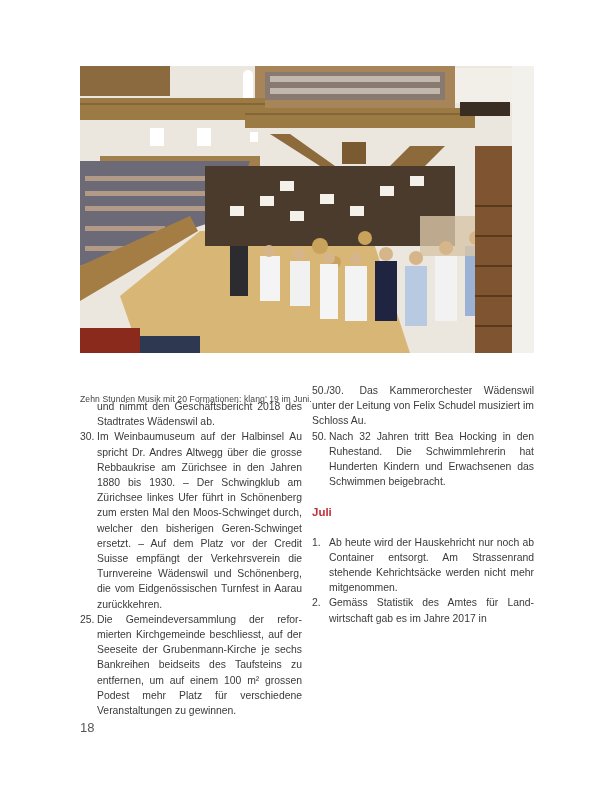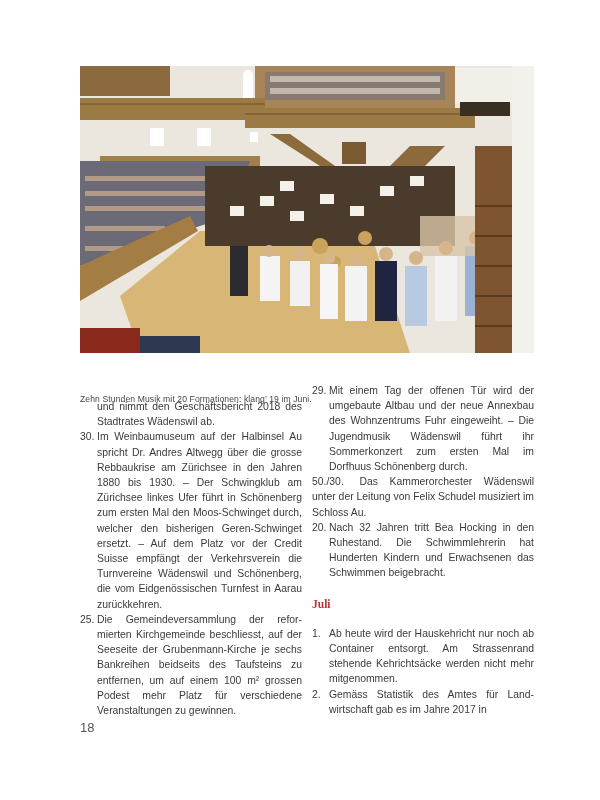--- a/index.html
+++ b/index.html
@@ -13,21 +13,21 @@
   .caption { position: absolute; left: 80px; top: 360px; font-size: 8.6px; color: #444; letter-spacing: 0.1px; margin-top: 34px; }
 
   .col { position: absolute; top: 383px; width: 222px; font-size: 10.4px; line-height: 15.2px; color: #3a3a3a; }
   .col.left { left: 80px; }
   .col.right { left: 312px; }
 
   .para { position: relative; padding-left: 17px; text-align: justify; hyphens: manual; }
   .para .num { position: absolute; left: 0; top: 0; }
   .cont { padding-left: 17px; text-align: justify; margin-top: 16px; }
 
-  .month { color: #c0303a; font-weight: bold; font-size: 11.5px; margin: 16px 0 14px 0; font-family: Liberation Serif, serif; }
+  .month { color: #c0303a; font-weight: bold; font-size: 11.5px; margin: 16px 0 14px 0; }
 
   .folio { position: absolute; left: 80px; top: 720px; font-size: 13px; color: #555; }
 </style>
 </head>
 <body>
 
 <div class="photo">
   <svg viewBox="0 0 454 287" preserveAspectRatio="none">
 
     <rect x="0" y="0" width="454" height="287" fill="#ece7de"></rect>
@@ -140,30 +140,26 @@
     <span class="num">30.</span>
     <span>Im Weinbaumuseum auf der Halbinsel Au spricht Dr. Andres Altwegg über die grosse Rebbaukrise am Zürichsee in den Jahren 1880 bis 1930. – Der Schwingklub am Zürichsee linkes Ufer führt in Schö­nenberg zum ersten Mal den Moos-Schwinget durch, welcher den bisheri­gen Geren-Schwinget ersetzt. – Auf dem Platz vor der Credit Suisse empfängt der Verkehrsverein die Turnvereine Wädenswil und Schönenberg, die vom Eidgenössischen Turnfest in Aarau zu­rückkehren.</span>
   </div>
   <div class="para">
     <span class="num">25.</span>
     <span>Die Gemeindeversammlung der refor­mierten Kirchgemeinde beschliesst, auf der Seeseite der Grubenmann-Kirche je sechs Bankreihen beidseits des Taufsteins zu entfernen, um auf einem 100 m² gros­sen Podest mehr Platz für verschiedene Veranstaltungen zu gewinnen.</span>
   </div>
 </div>
 
 <div class="col right">
-  <div class="para">
-    <span class="num">29.</span>
-    <span>Mit einem Tag der offenen Tür wird der umgebaute Altbau und der neue Annex­bau des Wohnzentrums Fuhr einge­weiht. – Die Jugendmusik Wädenswil führt ihr Sommerkonzert zum ersten Mal im Dorfhuus Schönenberg durch.</span>
-  </div>
   <div style="text-align: justify;">
     <span>50./30.</span>
     <span style="padding-left:4px;">Das Kammerorchester Wädenswil unter der Leitung von Felix Schudel mu­siziert im Schloss Au.</span>
   </div>
   <div class="para">
-    <span class="num">20.</span>
+    <span class="num">50.</span>
     <span>Nach 32 Jahren tritt Bea Hocking in den Ruhestand. Die Schwimmlehrerin hat Hunderten Kindern und Erwachsenen das Schwimmen beigebracht.</span>
   </div>
 
   <div class="month">Juli</div>
 
   <div class="para">
     <span class="num">1.</span>
     <span>Ab heute wird der Hauskehricht nur noch ab Container entsorgt. Am Stras­senrand stehende Kehrichtsäcke wer­den nicht mehr mitgenommen.</span>
   </div>
   <div class="para">

